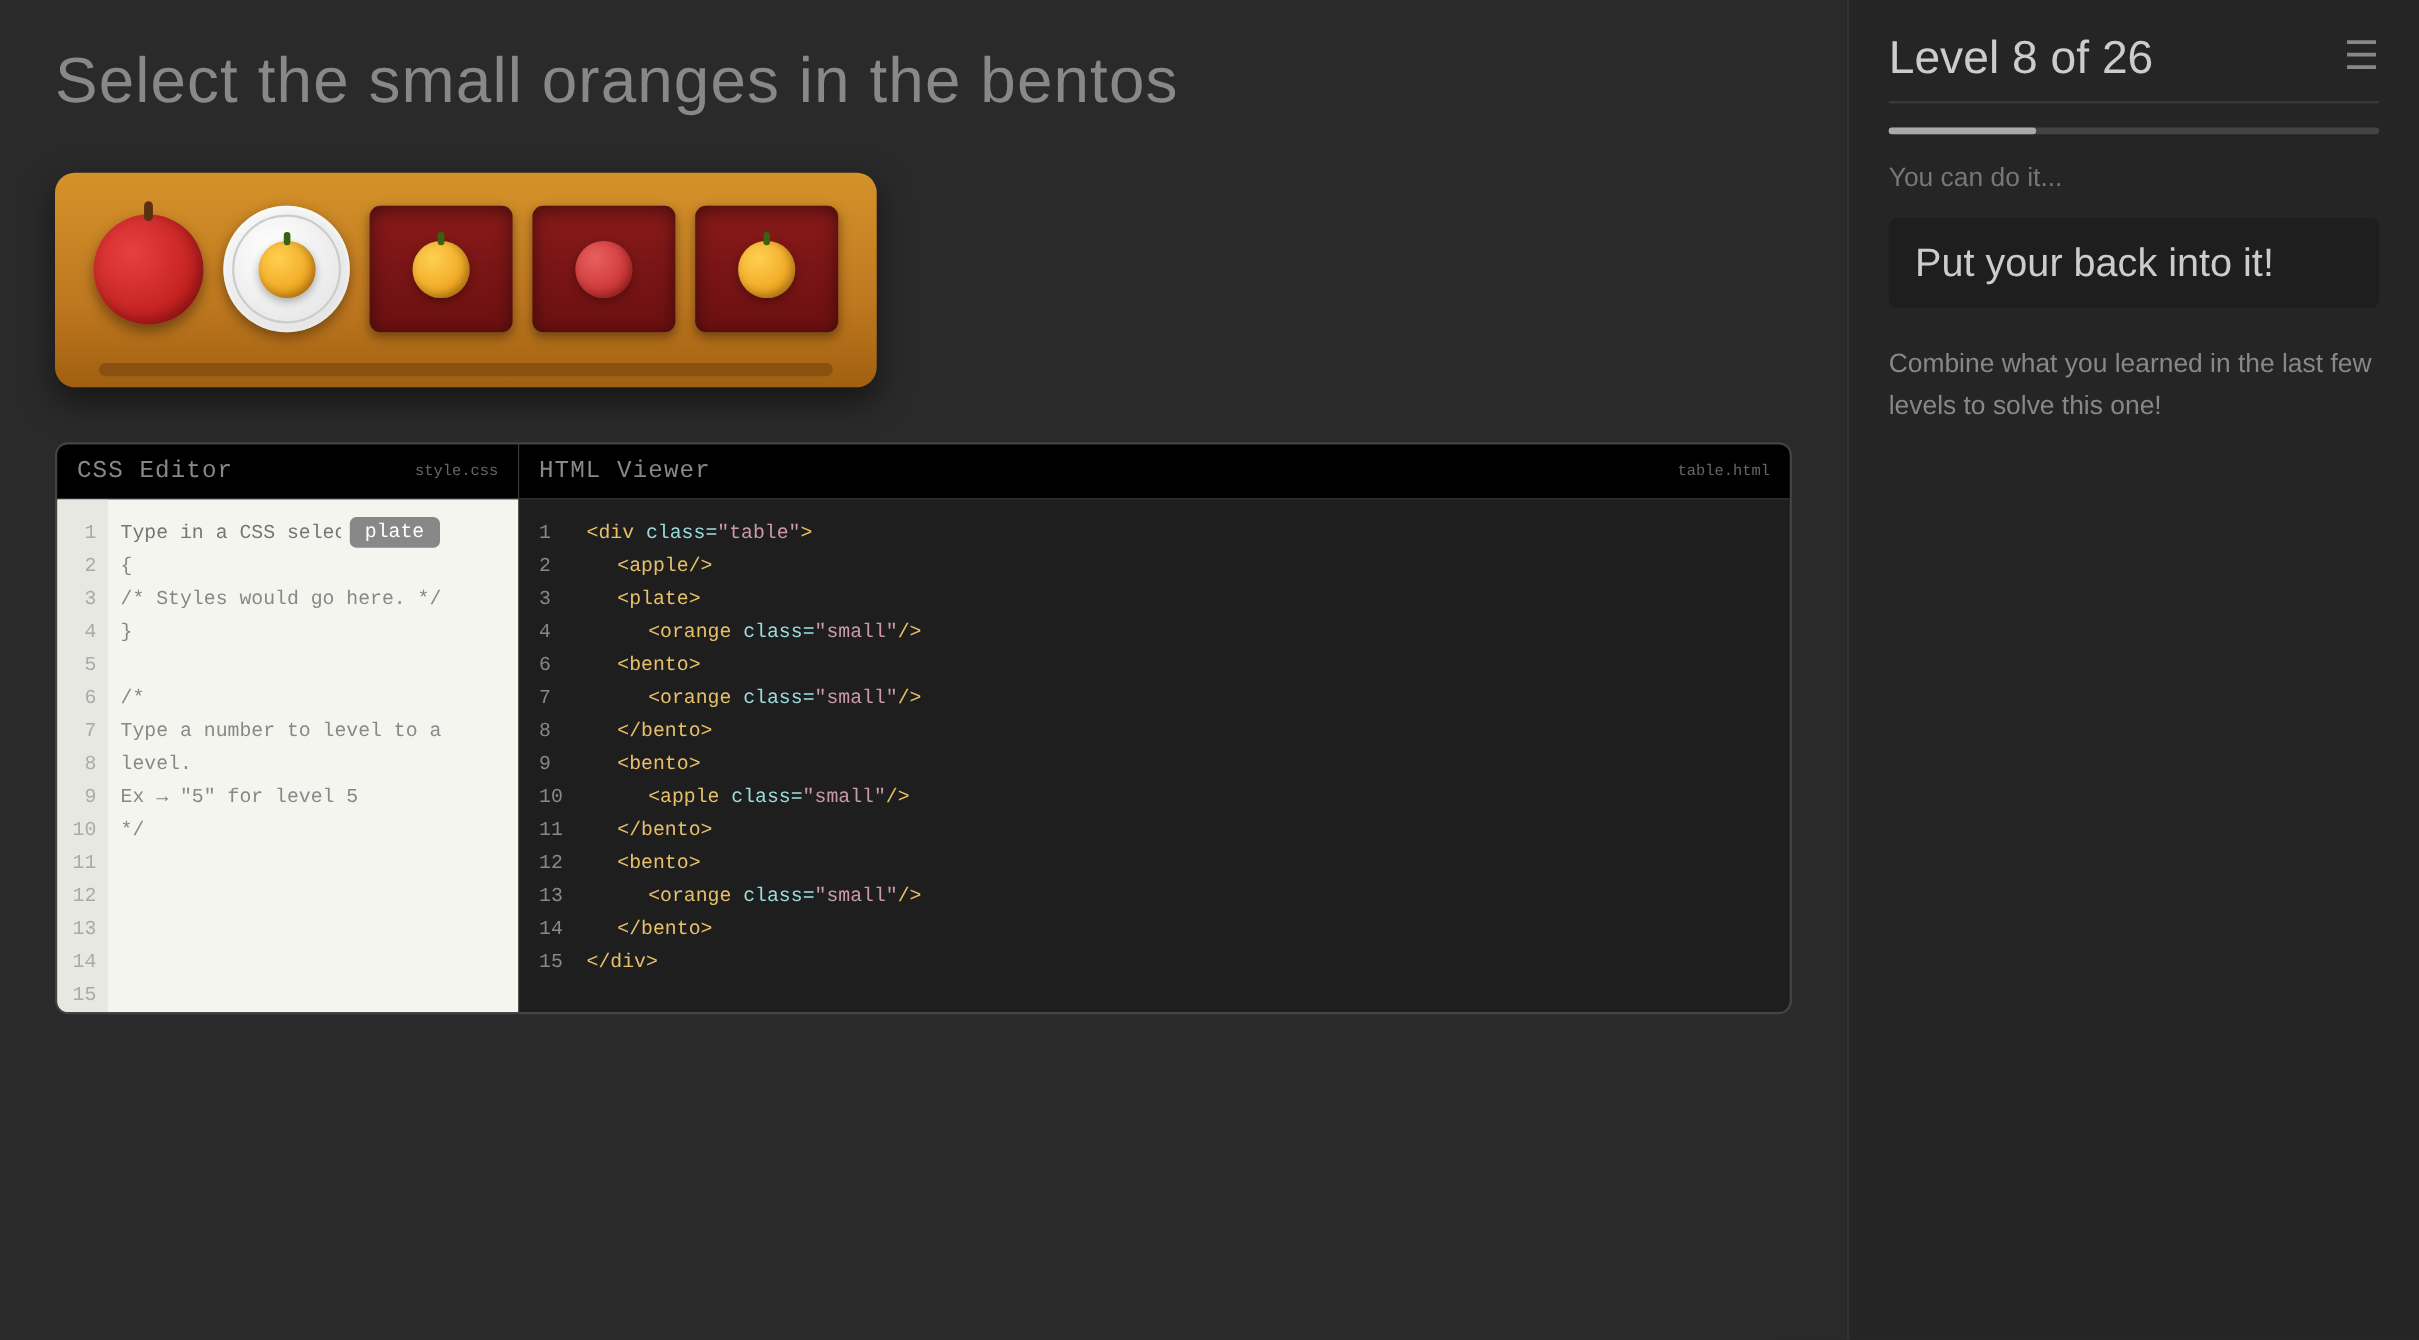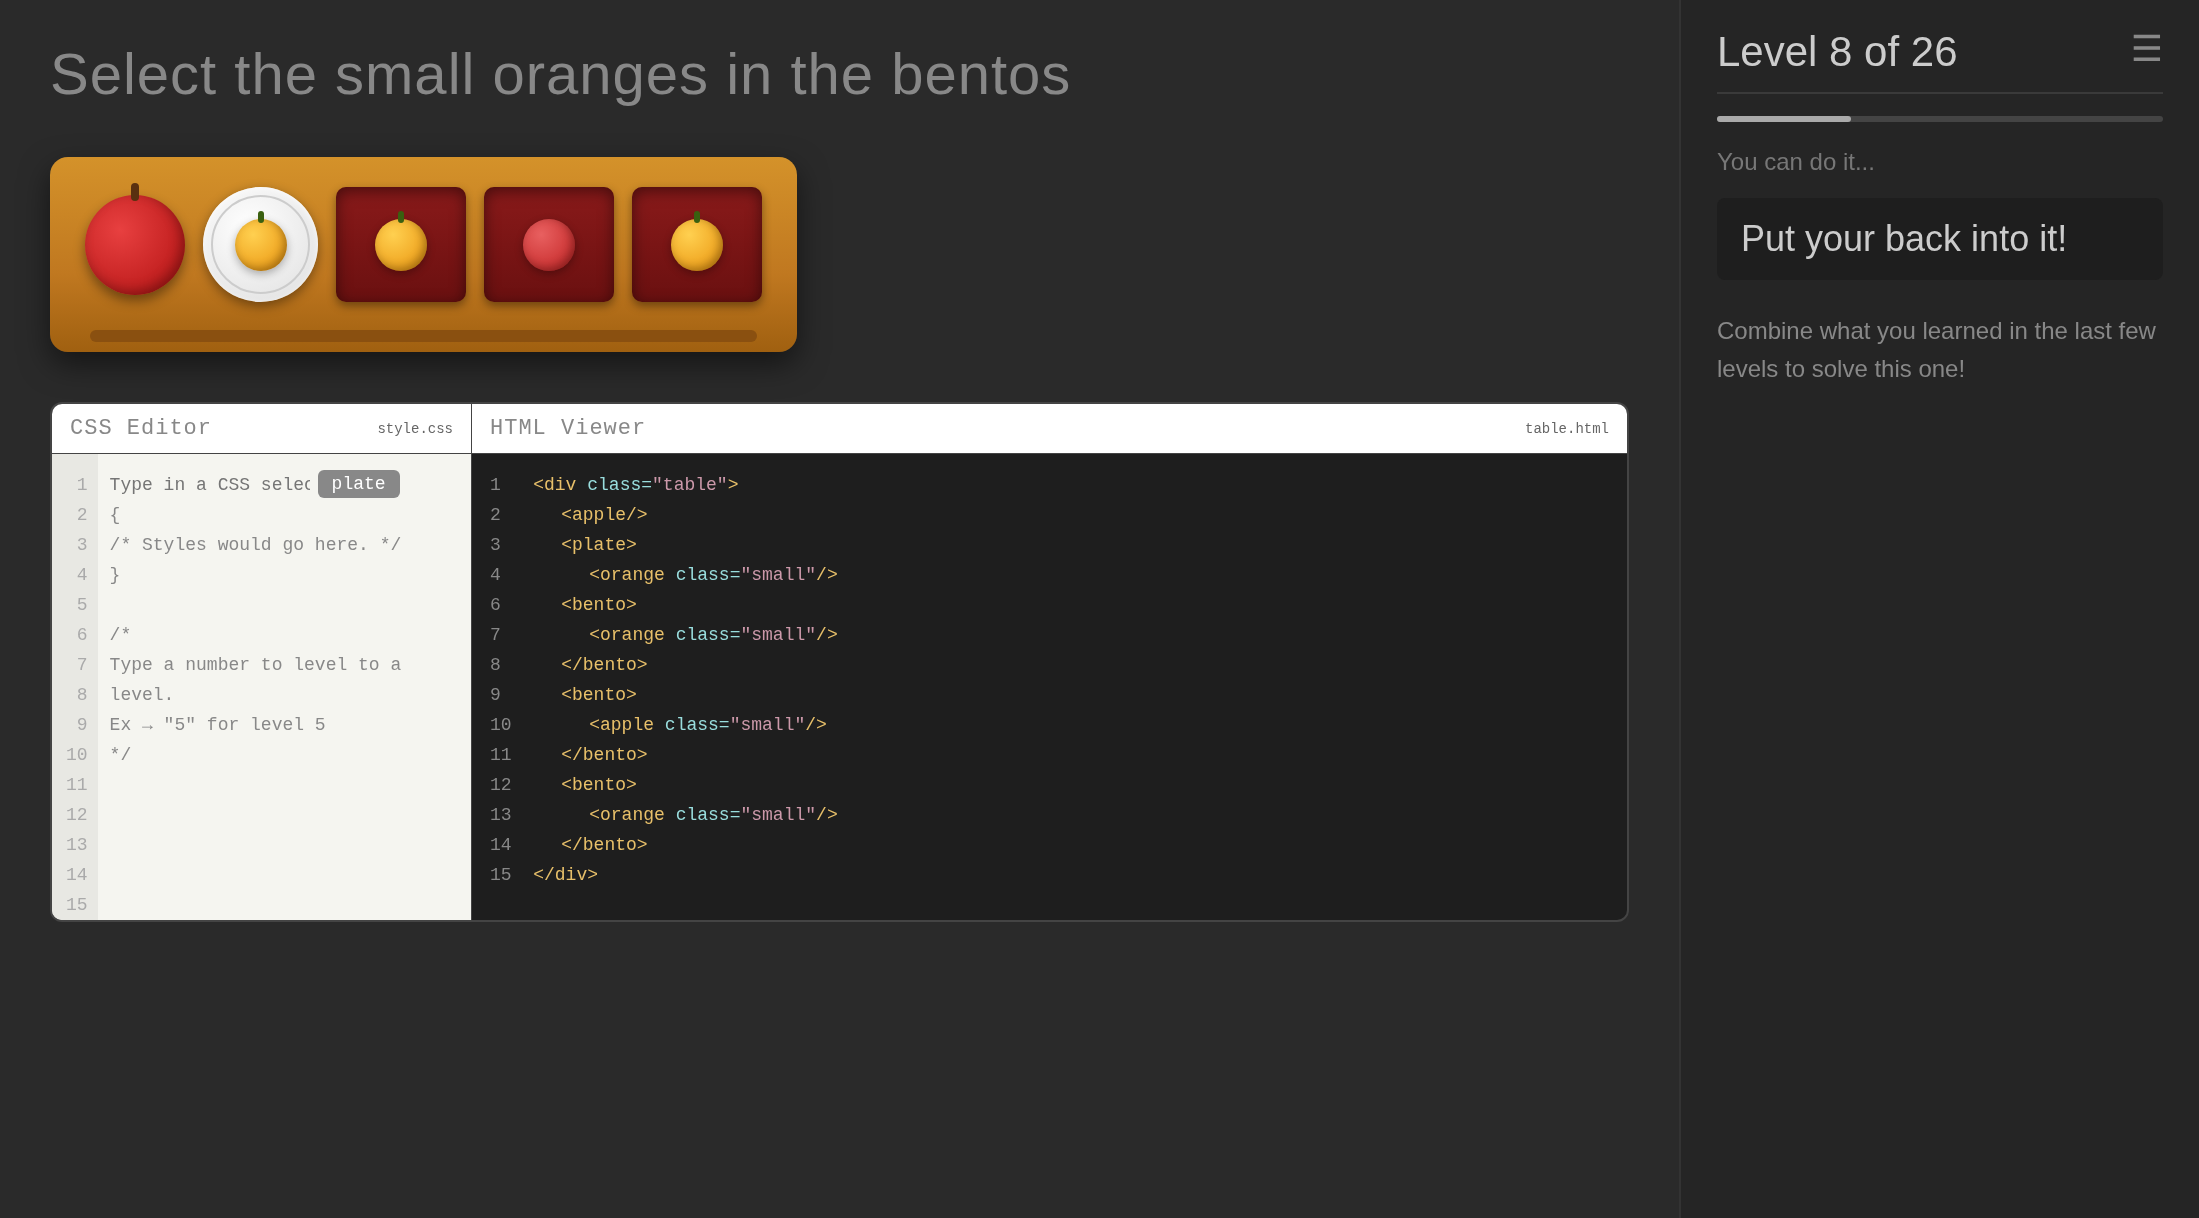--- a/index.html
+++ b/index.html
@@ -182,21 +182,21 @@
       display: flex;
       flex-direction: column;
       border-right: 1px solid #444;
     }
 
     .editor-header {
       display: flex;
       justify-content: space-between;
       align-items: center;
       padding: 12px 18px;
-      background: #ffffff;
+      background: #000000;
       border-bottom: 1px solid #444;
       gap: 20px;
     }
 
     .editor-title {
       font-size: 22px;
       color: #888;
       letter-spacing: 1px;
     }
 
@@ -296,21 +296,21 @@
       border-left: 2px solid #333;
       padding: 28px 36px;
       display: flex;
       flex-direction: column;
       gap: 16px;
     }
 
     .level-header {
       display: flex;
       justify-content: space-between;
-      align-items: flex-start;
+      align-items: center;
       border-bottom: 2px solid #3a3a3a;
       padding-bottom: 16px;
     }
 
     .level-title {
       font-family: Arial, sans-serif;
       font-size: 42px;
       color: #ccc;
       font-weight: 300;
     }

